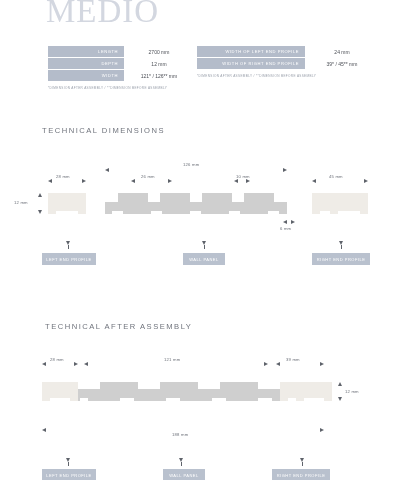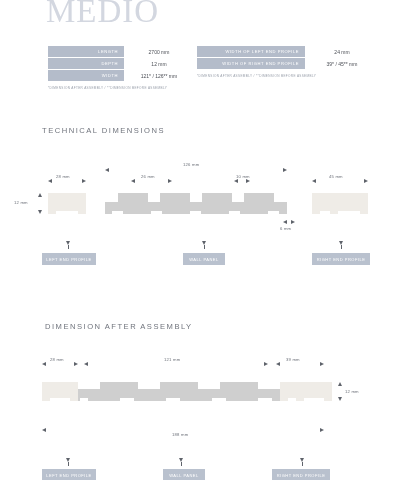--- a/index.html
+++ b/index.html
@@ -170,21 +170,21 @@
   <div class="callout" style="left:42px; top:253px; width:54px;">LEFT END PROFILE</div>
 
   <div class="callout-arrow" style="left:202px; top:241px;"></div>
   <div class="callout-stem" style="left:204px; top:245px;"></div>
   <div class="callout" style="left:183px; top:253px; width:42px;">WALL PANEL</div>
 
   <div class="callout-arrow" style="left:339px; top:241px;"></div>
   <div class="callout-stem" style="left:341px; top:245px;"></div>
   <div class="callout" style="left:312px; top:253px; width:58px;">RIGHT END PROFILE</div>
 
-  <div class="section-title title-assy">DIMENSION AFTER ASSEMBLY</div>
+  <div class="section-title title-assy">TECHNICAL AFTER ASSEMBLY</div>
 
   <svg class="drawing" height="480" width="400" style="top:0;left:0;position:absolute;pointer-events:none">
     <g>
 
       <path d="M 42,382 L 78,382 L 78,401 L 70,401 L 70,398 L 50,398 L 50,401 L 42,401 Z" fill="#efece7"></path>
 
       <path d="M 78,389 L 100,389 L 100,382 L 138,382 L 138,389 L 160,389 L 160,382 L 198,382
                L 198,389 L 220,389 L 220,382 L 258,382 L 258,389 L 280,389 L 280,401
                L 272,401 L 272,398 L 258,398 L 258,401 L 226,401 L 226,398 L 212,398
                L 212,401 L 180,401 L 180,398 L 166,398 L 166,401 L 134,401 L 134,398

